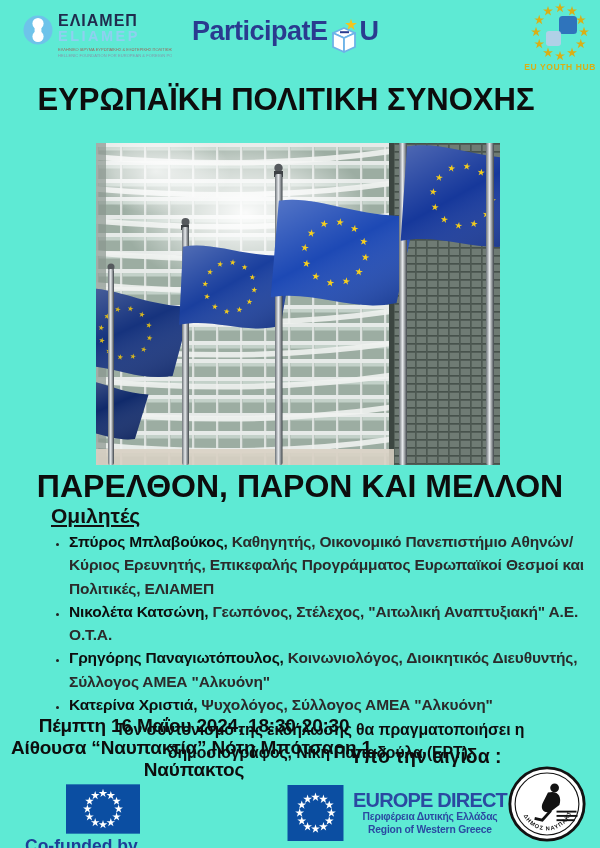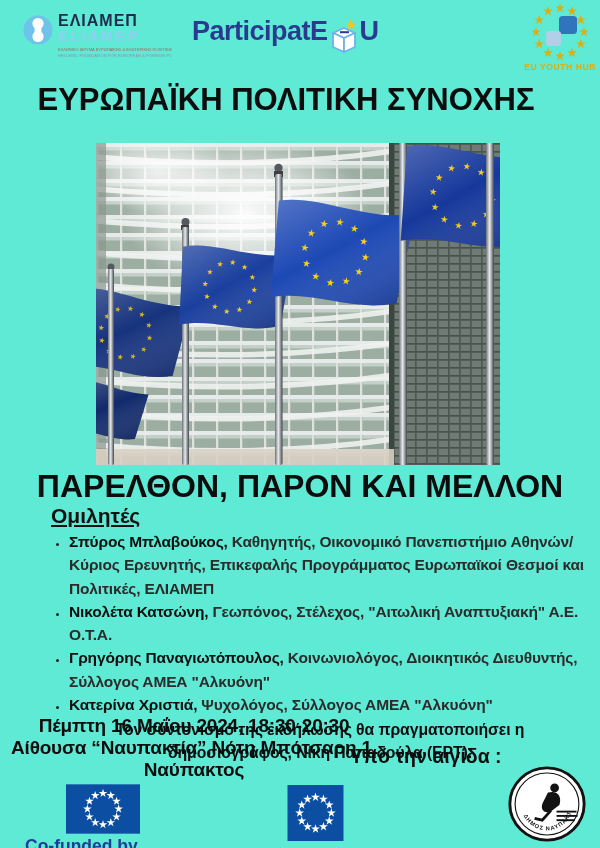--- a/index.html
+++ b/index.html
@@ -306,20 +306,25 @@
           <use href="#star5" transform="rotate(120) translate(0 -17) rotate(-120) scale(0.5)"></use>
           <use href="#star5" transform="rotate(150) translate(0 -17) rotate(-150) scale(0.5)"></use>
           <use href="#star5" transform="rotate(180) translate(0 -17) rotate(-180) scale(0.5)"></use>
           <use href="#star5" transform="rotate(210) translate(0 -17) rotate(-210) scale(0.5)"></use>
           <use href="#star5" transform="rotate(240) translate(0 -17) rotate(-240) scale(0.5)"></use>
           <use href="#star5" transform="rotate(270) translate(0 -17) rotate(-270) scale(0.5)"></use>
           <use href="#star5" transform="rotate(300) translate(0 -17) rotate(-300) scale(0.5)"></use>
           <use href="#star5" transform="rotate(330) translate(0 -17) rotate(-330) scale(0.5)"></use>
         </g>
     </svg>
+    <div class="edtext">
+      <div class="edtitle">EUROPE DIRECT</div>
+      <div class="edsub">Περιφέρεια Δυτικής Ελλάδας</div>
+      <div class="edsub">Region of Western Greece</div>
+    </div>
   </div>
 
   <div class="seal">
     <svg width="82" height="80" viewBox="0 0 84 84">
       <defs>
           <path id="sealArc" d="M16,50 A27,27 0 0 0 68,50"></path>
         </defs>
       <ellipse cx="42" cy="42" rx="39" ry="38" fill="#fff" stroke="#121212" stroke-width="3"></ellipse>
       <ellipse cx="42" cy="42" rx="33.5" ry="32.5" fill="none" stroke="#121212" stroke-width="1.2"></ellipse>
       <circle cx="50" cy="25" r="4.6" fill="#121212"></circle>

